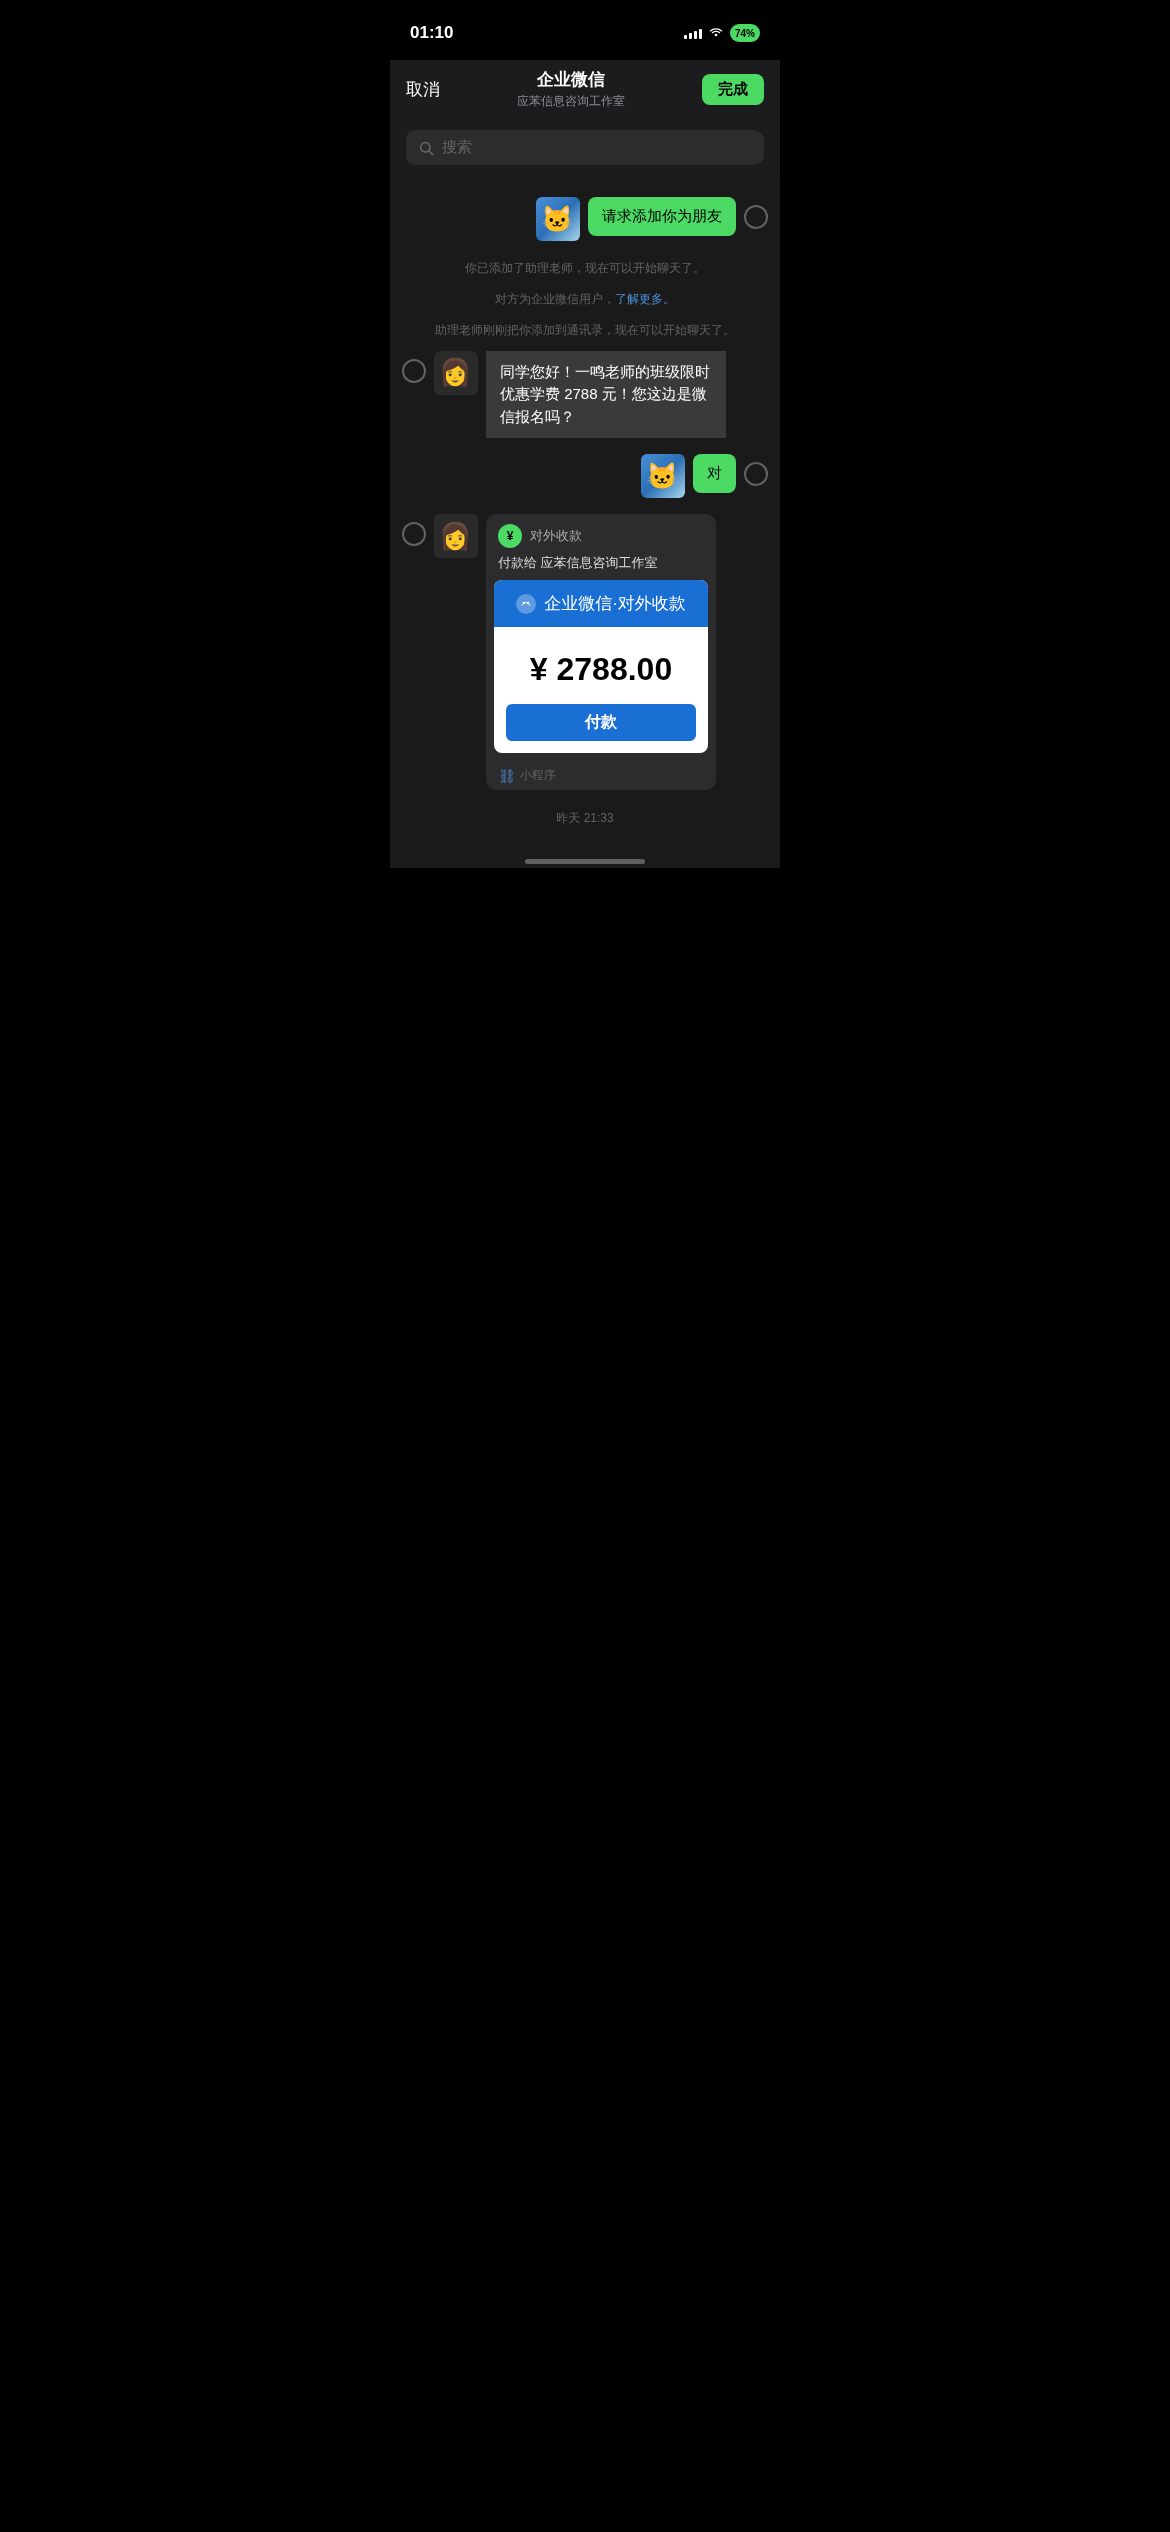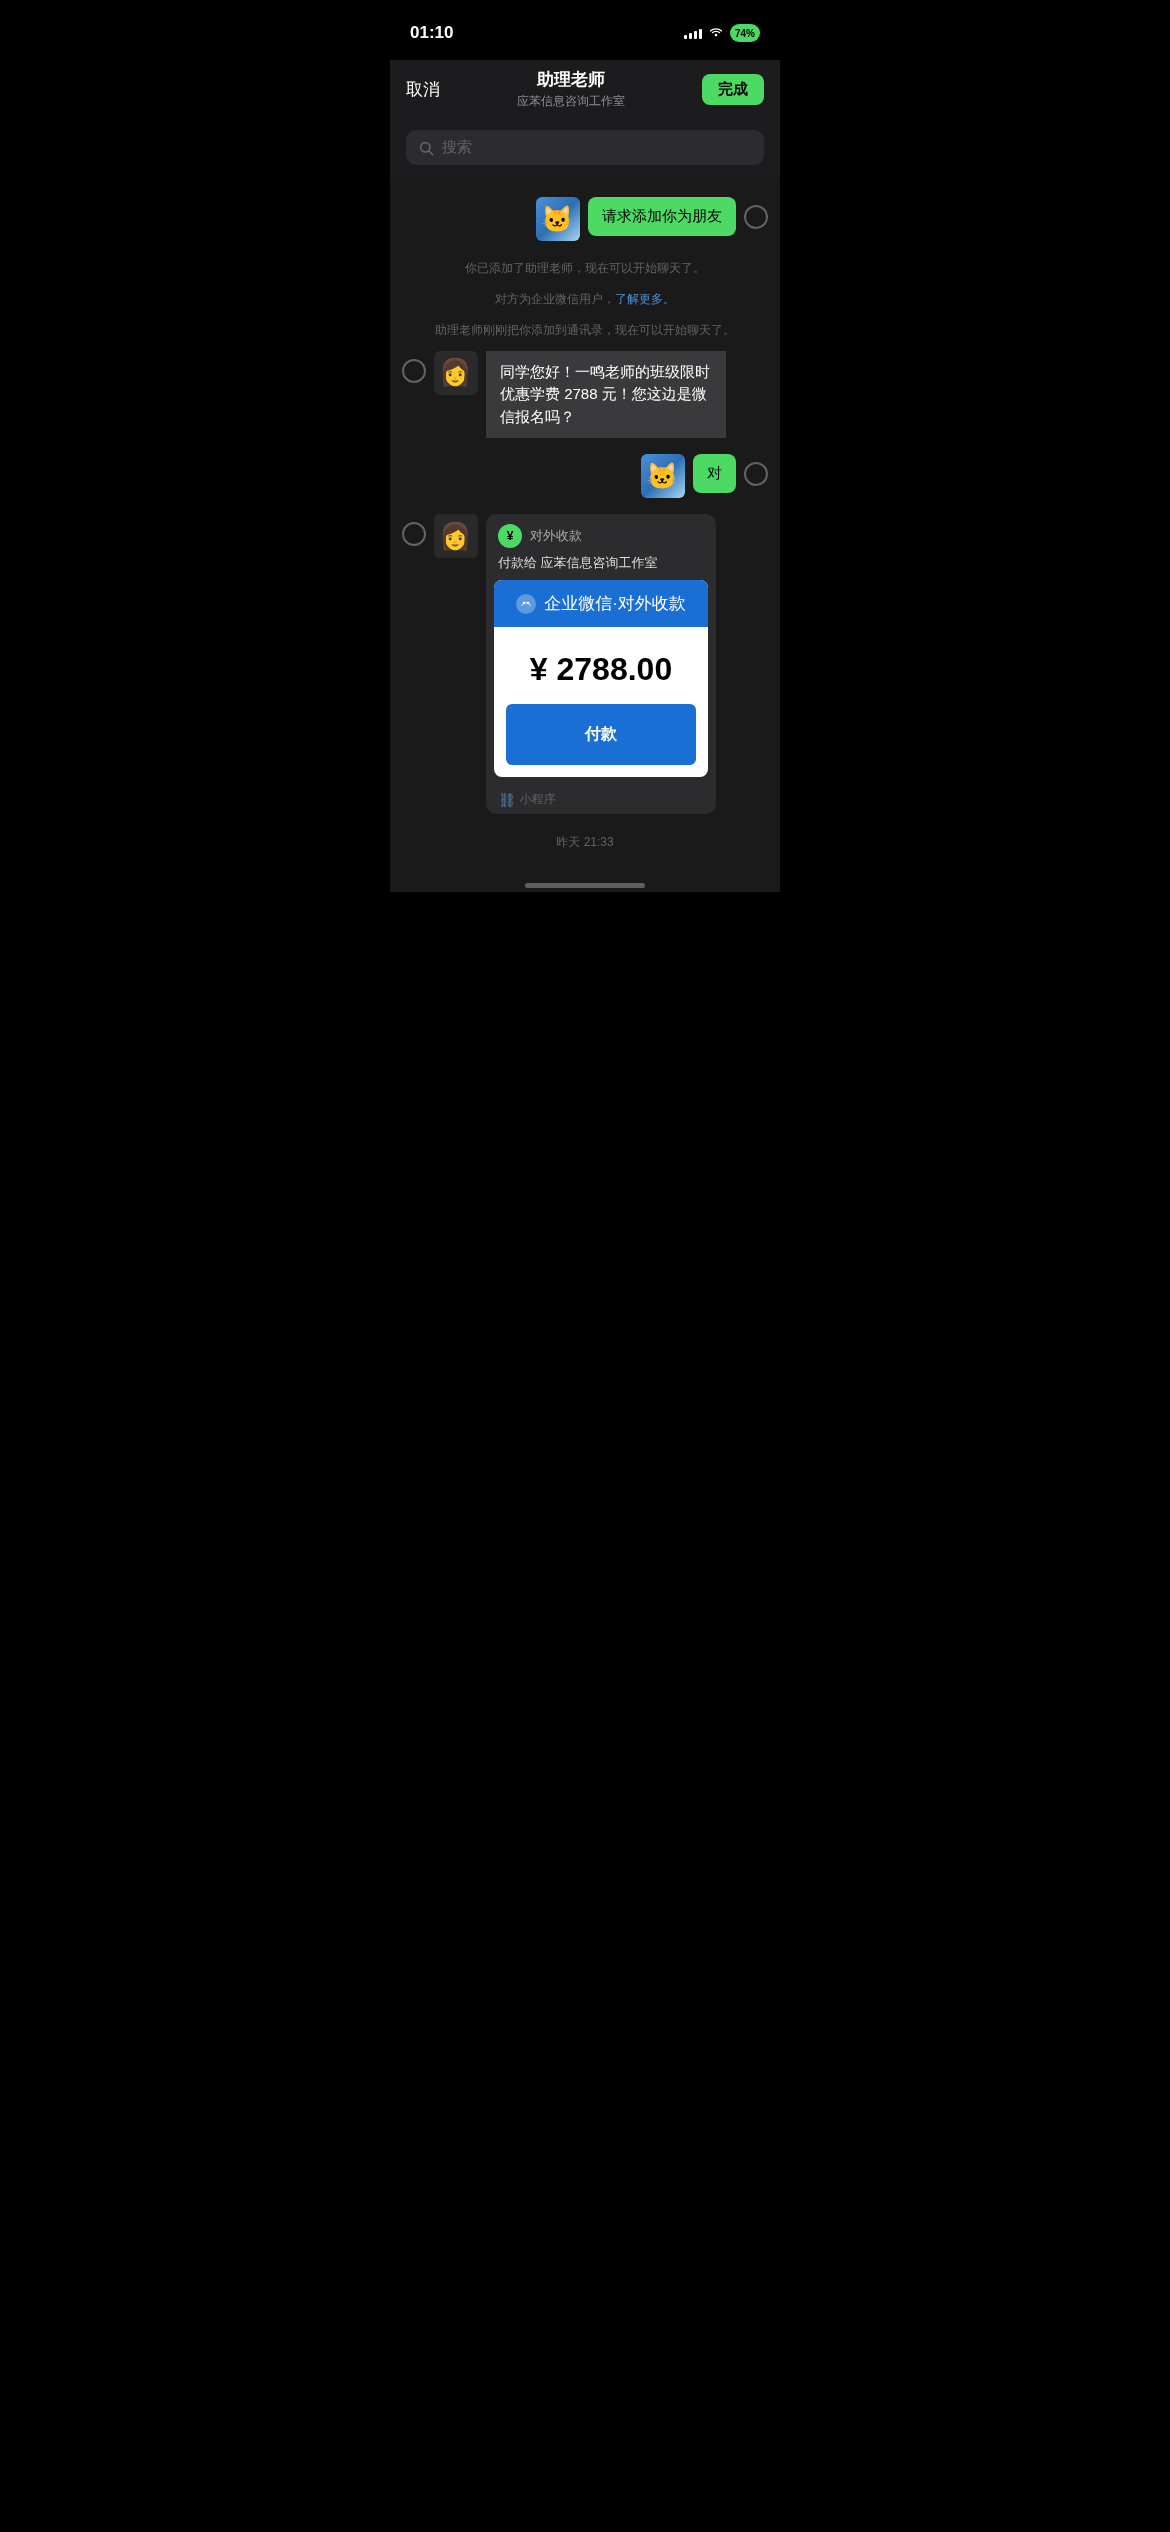--- a/index.html
+++ b/index.html
@@ -292,21 +292,21 @@
       font-weight: 700;
       color: #000;
     }
 
     .payment-btn {
       background: #1a6fd4;
       color: #fff;
       border: none;
       width: calc(100% - 24px);
       margin: 0 12px 12px;
-      padding: 20px;
+      padding: 8px;
       border-radius: 6px;
       font-size: 16px;
       font-weight: 600;
       cursor: pointer;
       display: block;
       text-align: center;
     }
 
     .miniprogram-hint {
       display: flex;
@@ -359,21 +359,21 @@
     <div class="battery-icon">
       <span>74</span>
         <span>%</span>
     </div>
   </div>
 </div>
 
 <div class="nav-bar">
   <span class="nav-cancel">取消</span>
   <div class="nav-title-block">
-    <div class="nav-title">助理老师</div>
+    <div class="nav-title">企业微信</div>
     <div class="nav-subtitle">应苯信息咨询工作室</div>
   </div>
   <span class="nav-done">完成</span>
 </div>
 
 <div class="search-bar">
   <div class="search-input-wrap">
     <svg width="16" height="16" viewBox="0 0 24 24" fill="#636366">
       <circle cx="11" cy="11" r="7" stroke="#636366" stroke-width="2.5" fill="none"></circle>
       <line x1="16.5" y1="16.5" x2="22" y2="22" stroke="#636366" stroke-width="2.5" stroke-linecap="round"></line>

